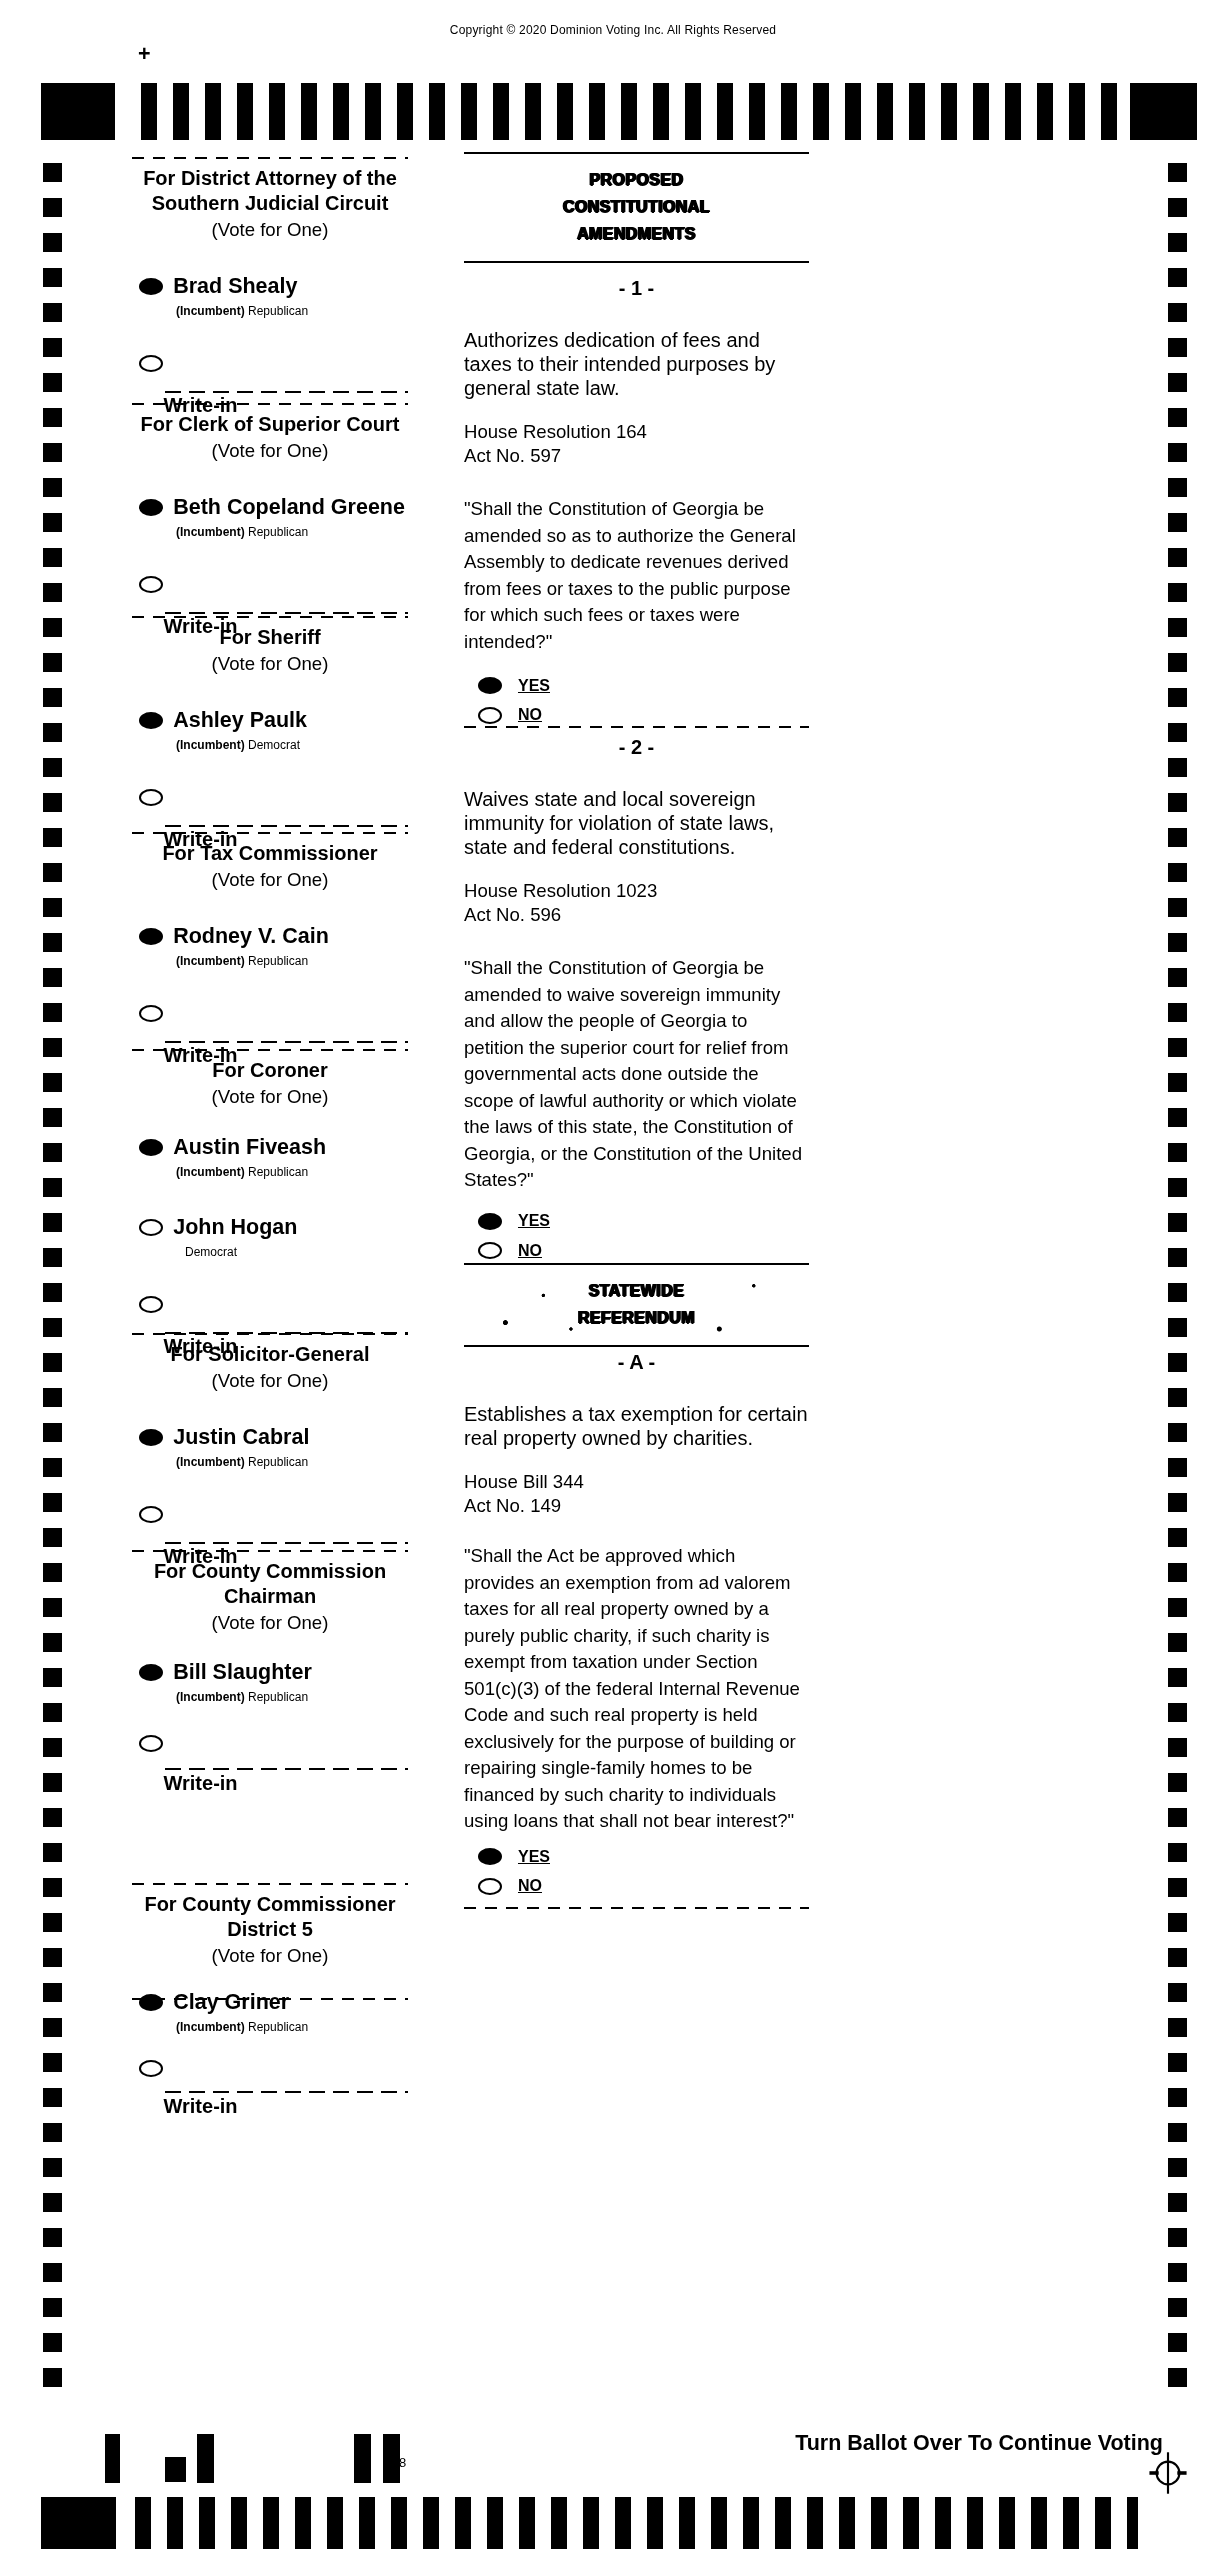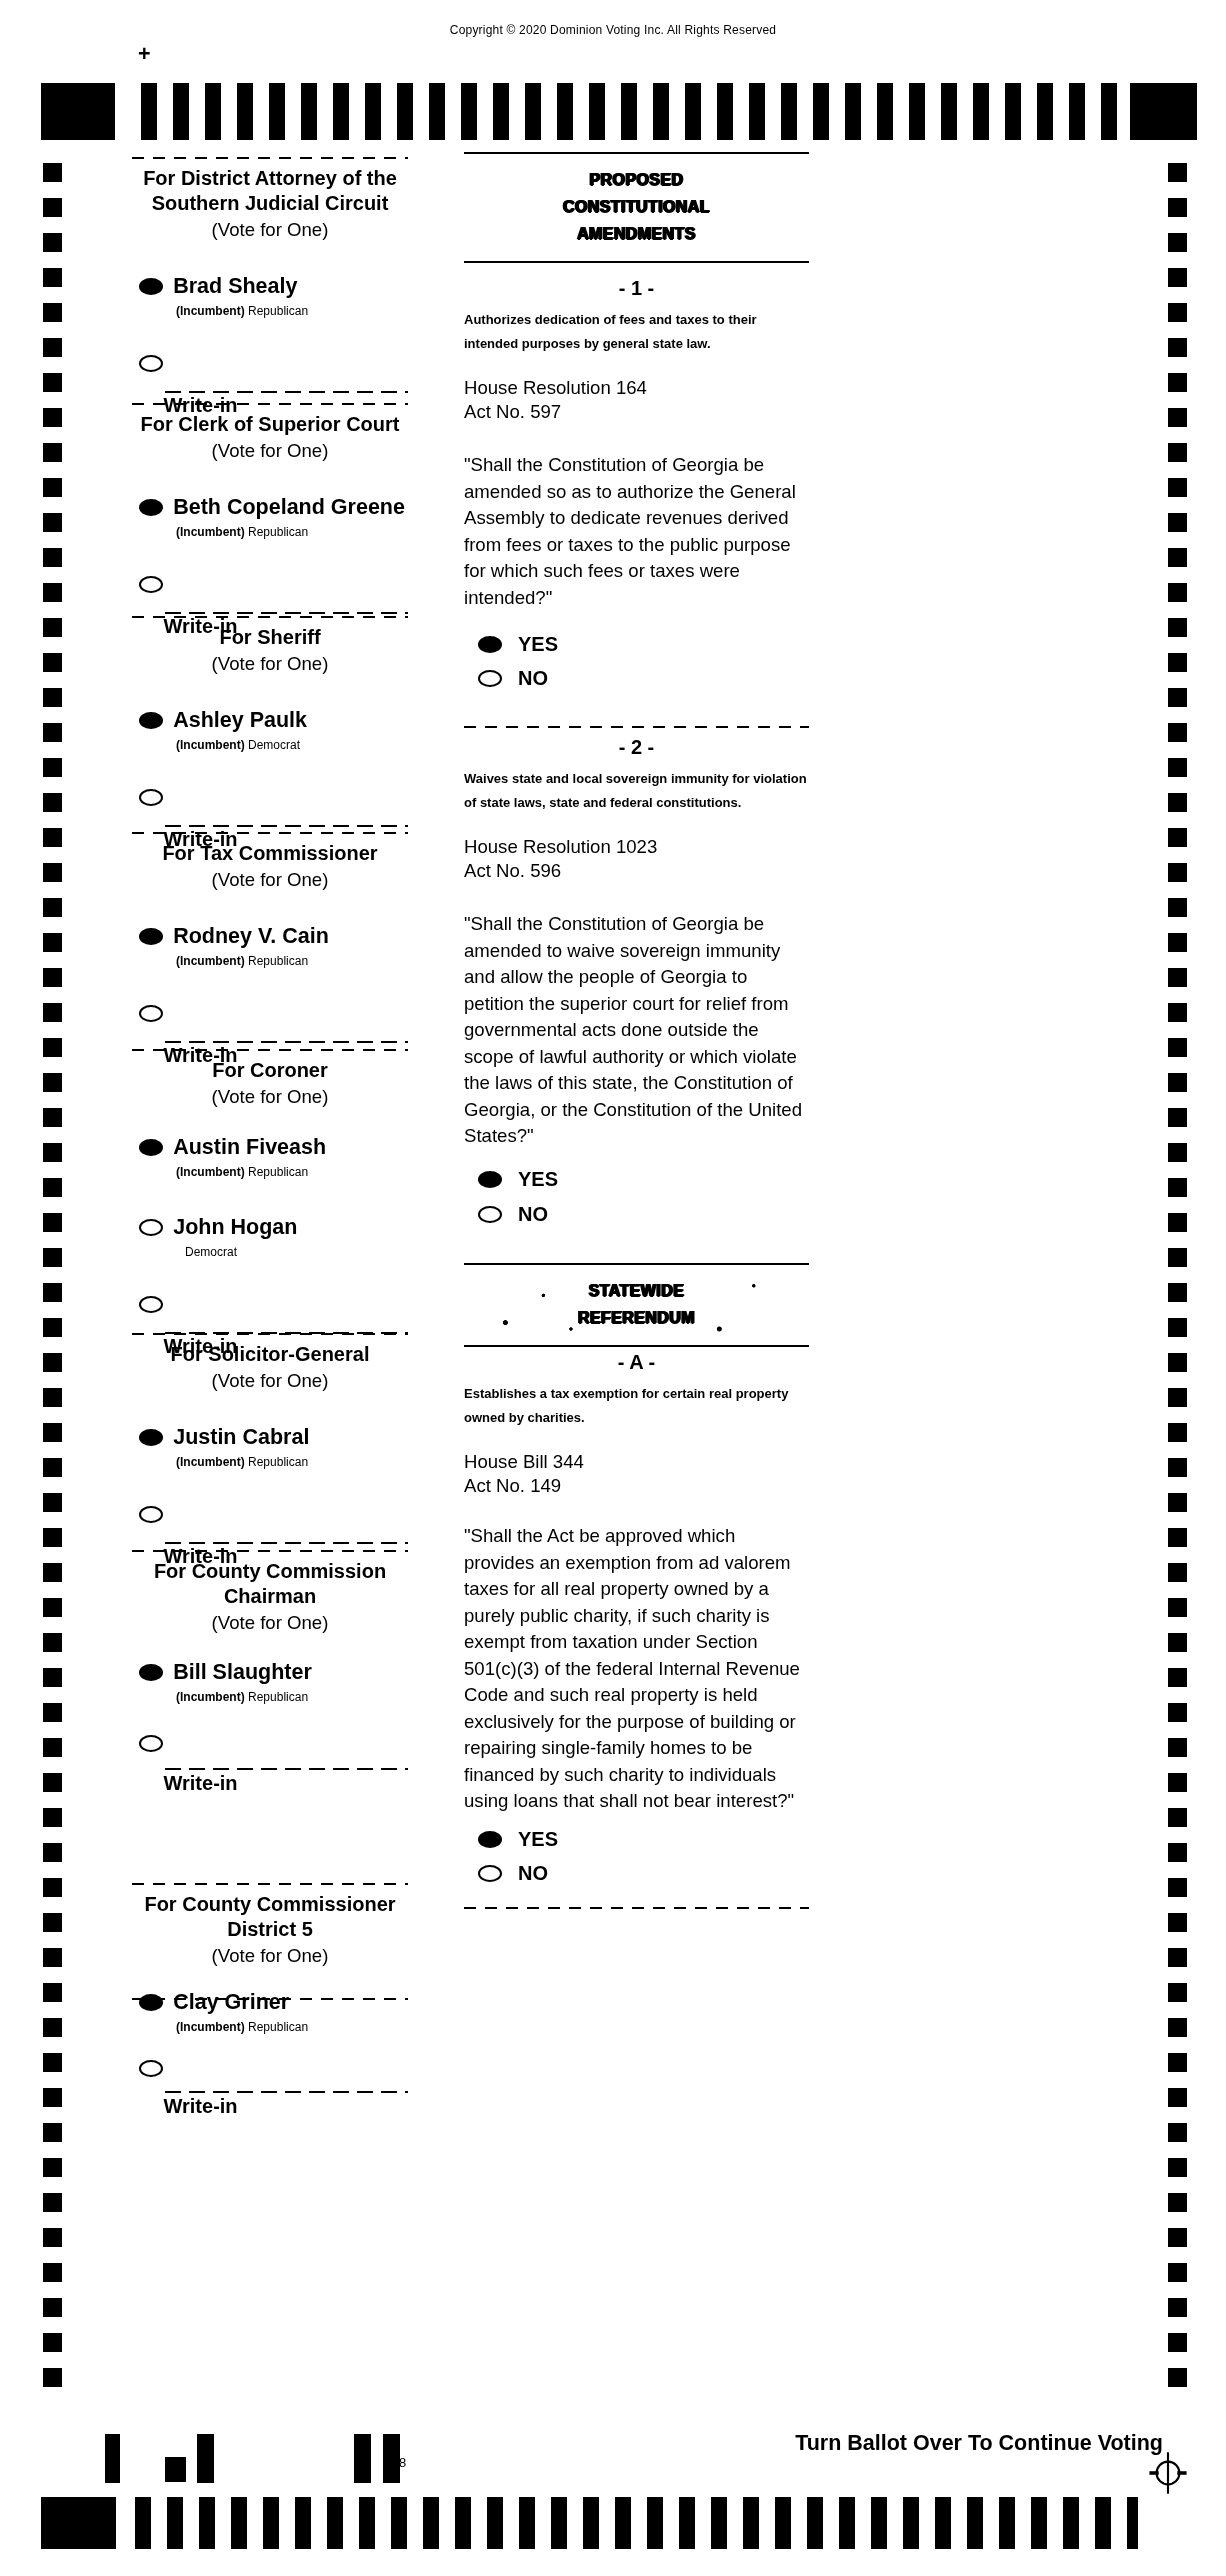--- a/index.html
+++ b/index.html
@@ -56,26 +56,26 @@
           border-bottom:2.9px solid #000;text-align:center;font-weight:bold;
           font-size:16px;line-height:27px;padding:11.5px 0 14.3px;letter-spacing:0.4px;
           text-shadow:1px 0 0 #000,-1px 0 0 #000,0 0.7px 0 #000;}
   .banner.speckled{background-image:
       radial-gradient(circle at 12% 72%, #000 2.1px, transparent 2.9px),
       radial-gradient(circle at 23% 38%, #000 1.4px, transparent 2.1px),
       radial-gradient(circle at 31% 80%, #000 1.4px, transparent 2.1px),
       radial-gradient(circle at 74% 80%, #000 2.1px, transparent 2.9px),
       radial-gradient(circle at 84% 26%, #000 1.4px, transparent 2.1px);}
   .mnum{margin-top:5.7px;text-align:center;font-size:20px;font-weight:bold;line-height:21.5px;}
-  .msummary{margin-top:9px;font-size:13px;line-height:24px;font-weight:bold;}
+  .msummary{margin-top:29px;font-size:20px;line-height:24px;font-weight:normal;}
   .mref{margin-top:20px;font-size:18.6px;line-height:23.6px;}
   .mquestion{margin-top:29px;font-size:18.6px;line-height:26.5px;}
   .ynrow{margin:21.5px 0 0 14.3px;display:flex;align-items:center;gap:15.7px;}
   .ynrow + .ynrow{margin-top:11.5px;}
-  .ynlabel{font-size:20px;font-weight:bold;}
+  .ynlabel{font-size:16px;font-weight:bold;text-decoration:underline;}
 
   
   .turn{position:absolute;right:63px;top:2431px;font-size:21.5px;font-weight:bold;}
   .bbar{position:absolute;background:#000;}
   .mark8{position:absolute;left:399px;top:2455px;font-size:13px;}
   .crosshair{position:absolute;left:1148px;top:2452px;}
 </style>
 </head>
 <body>
 

